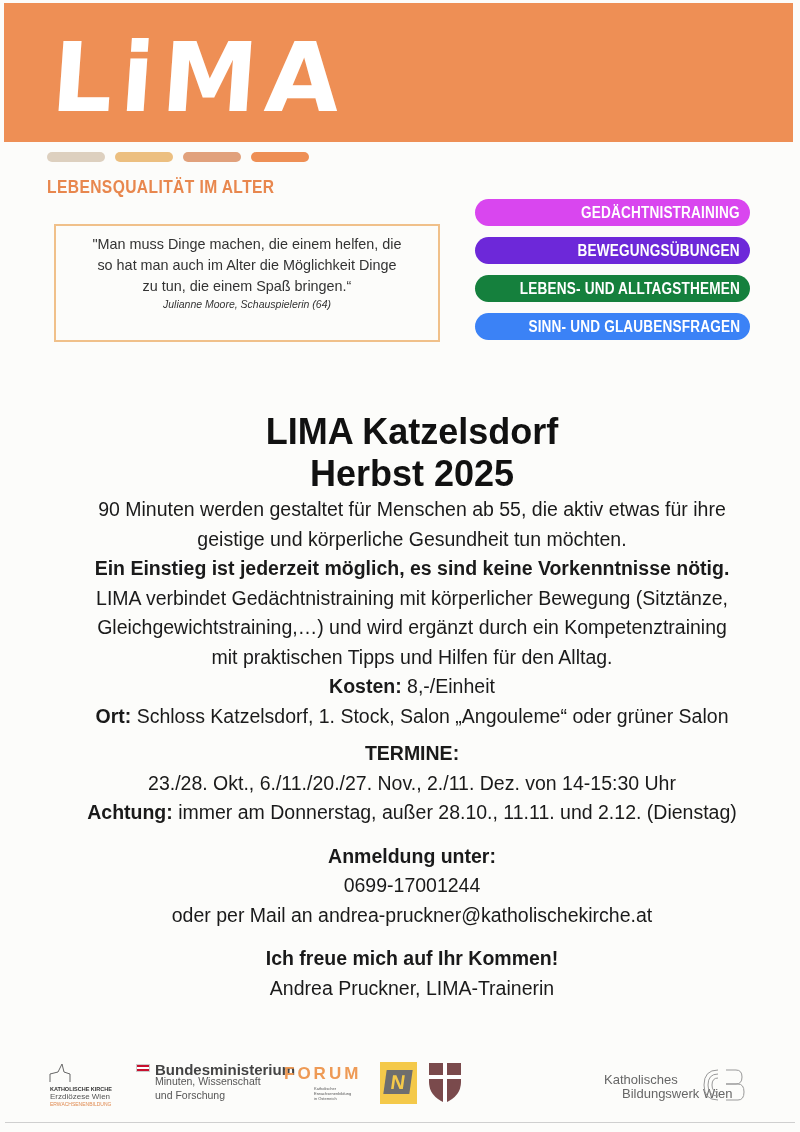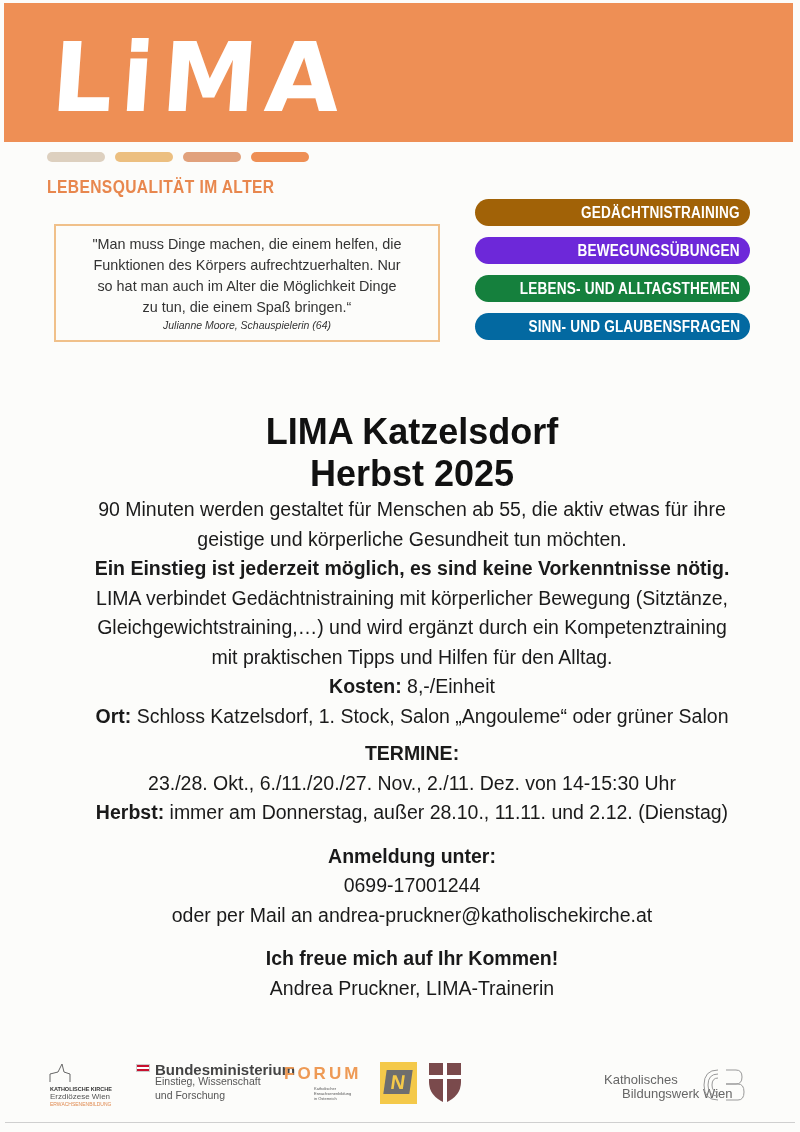--- a/index.html
+++ b/index.html
@@ -42,57 +42,56 @@
   <div class="stripe" style="background:#ddd0bf"></div>
   <div class="stripe" style="background:#ecbf80"></div>
   <div class="stripe" style="background:#e1a17c"></div>
   <div class="stripe" style="background:#ee8f55"></div>
 </div>
 <div class="tagline">LEBENSQUALITÄT IM ALTER</div>
 
 <div class="quote-box">
   <div class="quote-text">
     <div>"Man muss Dinge machen, die einem helfen, die</div>
-    <div>Funktionen des Körpers aufrechtzuerhalten. Nur</div>
     <div>so hat man auch im Alter die Möglichkeit Dinge</div>
     <div>zu tun, die einem Spaß bringen.“</div>
   </div>
   <div class="quote-author">Julianne Moore, Schauspielerin (64)</div>
 </div>
 
 <div class="pills">
-  <div class="pill" style="background:#a16207">
+  <div class="pill" style="background:#d946ef">
       <span>GEDÄCHTNISTRAINING</span>
     </div>
   <div class="pill" style="background:#6d28d9">
       <span>BEWEGUNGSÜBUNGEN</span>
     </div>
   <div class="pill" style="background:#15803d">
       <span>LEBENS- UND ALLTAGSTHEMEN</span>
     </div>
-  <div class="pill" style="background:#0369a1">
+  <div class="pill" style="background:#3b82f6">
       <span>SINN- UND GLAUBENSFRAGEN</span>
     </div>
 </div>
 
 <div class="main">
   <div class="title">LIMA Katzelsdorf</div>
   <div class="title">Herbst 2025</div>
   <div class="p">90 Minuten werden gestaltet für Menschen ab 55, die aktiv etwas für ihre</div>
   <div class="p">geistige und körperliche Gesundheit tun möchten.</div>
   <div class="p b">Ein Einstieg ist jederzeit möglich, es sind keine Vorkenntnisse nötig.</div>
   <div class="p">LIMA verbindet Gedächtnistraining mit körperlicher Bewegung (Sitztänze,</div>
   <div class="p">Gleichgewichtstraining,…) und wird ergänzt durch ein Kompetenztraining</div>
   <div class="p">mit praktischen Tipps und Hilfen für den Alltag.</div>
   <div class="p"><span class="b">Kosten:</span><span> 8,-/Einheit</span></div>
   <div class="p"><span class="b">Ort:</span><span> Schloss Katzelsdorf, 1. Stock, Salon „Angouleme“ oder grüner Salon</span></div>
   <div class="gap"></div>
   <div class="p b">TERMINE:</div>
   <div class="p">23./28. Okt., 6./11./20./27. Nov., 2./11. Dez. von 14-15:30 Uhr</div>
-  <div class="p"><span class="b">Herbst:</span><span> immer am Donnerstag, außer 28.10., 11.11. und 2.12. (Dienstag)</span></div>
+  <div class="p"><span class="b">Achtung:</span><span> immer am Donnerstag, außer 28.10., 11.11. und 2.12. (Dienstag)</span></div>
   <div class="gap2"></div>
   <div class="p b">Anmeldung unter:</div>
   <div class="p">0699-17001244</div>
   <div class="p"><span>oder per Mail an </span><span>andrea-pruckner@katholischekirche.at</span></div>
   <div class="gap2"></div>
   <div class="p b">Ich freue mich auf Ihr Kommen!</div>
   <div class="p">Andrea Pruckner, LIMA-Trainerin</div>
 </div>
 
 <div class="footer-logos">
@@ -102,21 +101,21 @@
       <path d="M2 20 L2 12 L10 10 L14 2 L16 10 L22 12 L22 20" fill="none" stroke="#666" stroke-width="1"></path>
     </svg>
     <div style="position:absolute;left:4px;top:24px;font-size:5.5px;font-weight:bold;color:#333;white-space:nowrap">KATHOLISCHE KIRCHE</div>
     <div style="position:absolute;left:4px;top:30px;font-size:8px;color:#555;white-space:nowrap">Erzdiözese Wien</div>
     <div style="position:absolute;left:4px;top:39px;font-size:5px;color:#e08a50;white-space:nowrap">ERWACHSENENBILDUNG</div>
   </div>
 
   <div class="fl" style="left:136px; top:0px; width:140px; height:46px;">
     <div style="position:absolute;left:0;top:4px;width:12px;height:6px;background:linear-gradient(#c8102e 0 33%, #fff 33% 66%, #c8102e 66%);border:0.5px solid #ccc"></div>
     <div style="position:absolute;left:19px;top:1px;font-size:15px;font-weight:bold;color:#444;white-space:nowrap">Bundesministerium</div>
-    <div style="position:absolute;left:19px;top:15px;font-size:10.5px;color:#555;white-space:nowrap">Einstieg, Wissenschaft</div>
+    <div style="position:absolute;left:19px;top:15px;font-size:10.5px;color:#555;white-space:nowrap">Minuten, Wissenschaft</div>
     <div style="position:absolute;left:19px;top:29px;font-size:10.5px;color:#555;white-space:nowrap">und Forschung</div>
   </div>
 
   <div class="fl" style="left:284px; top:4px; width:80px; height:46px;">
     <div style="position:absolute;left:0;top:0;font-size:17px;font-weight:bold;color:#ee9a55;letter-spacing:3px;white-space:nowrap">FORUM</div>
     <div style="position:absolute;left:30px;top:22px;font-size:4px;line-height:5px;color:#555;white-space:nowrap">
       <div>Katholischer</div>
       <div>Erwachsenenbildung</div>
       <div>in Österreich</div>
     </div>

